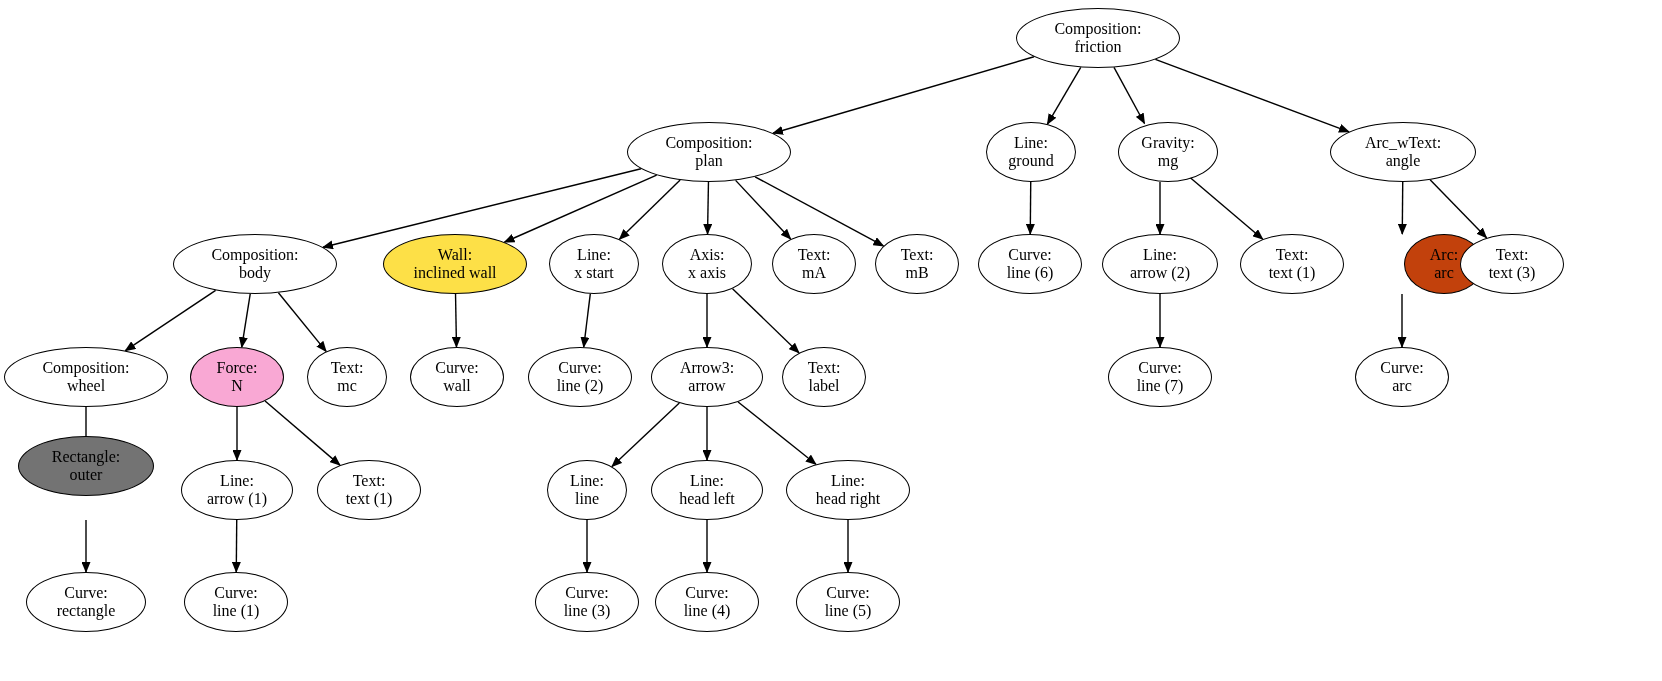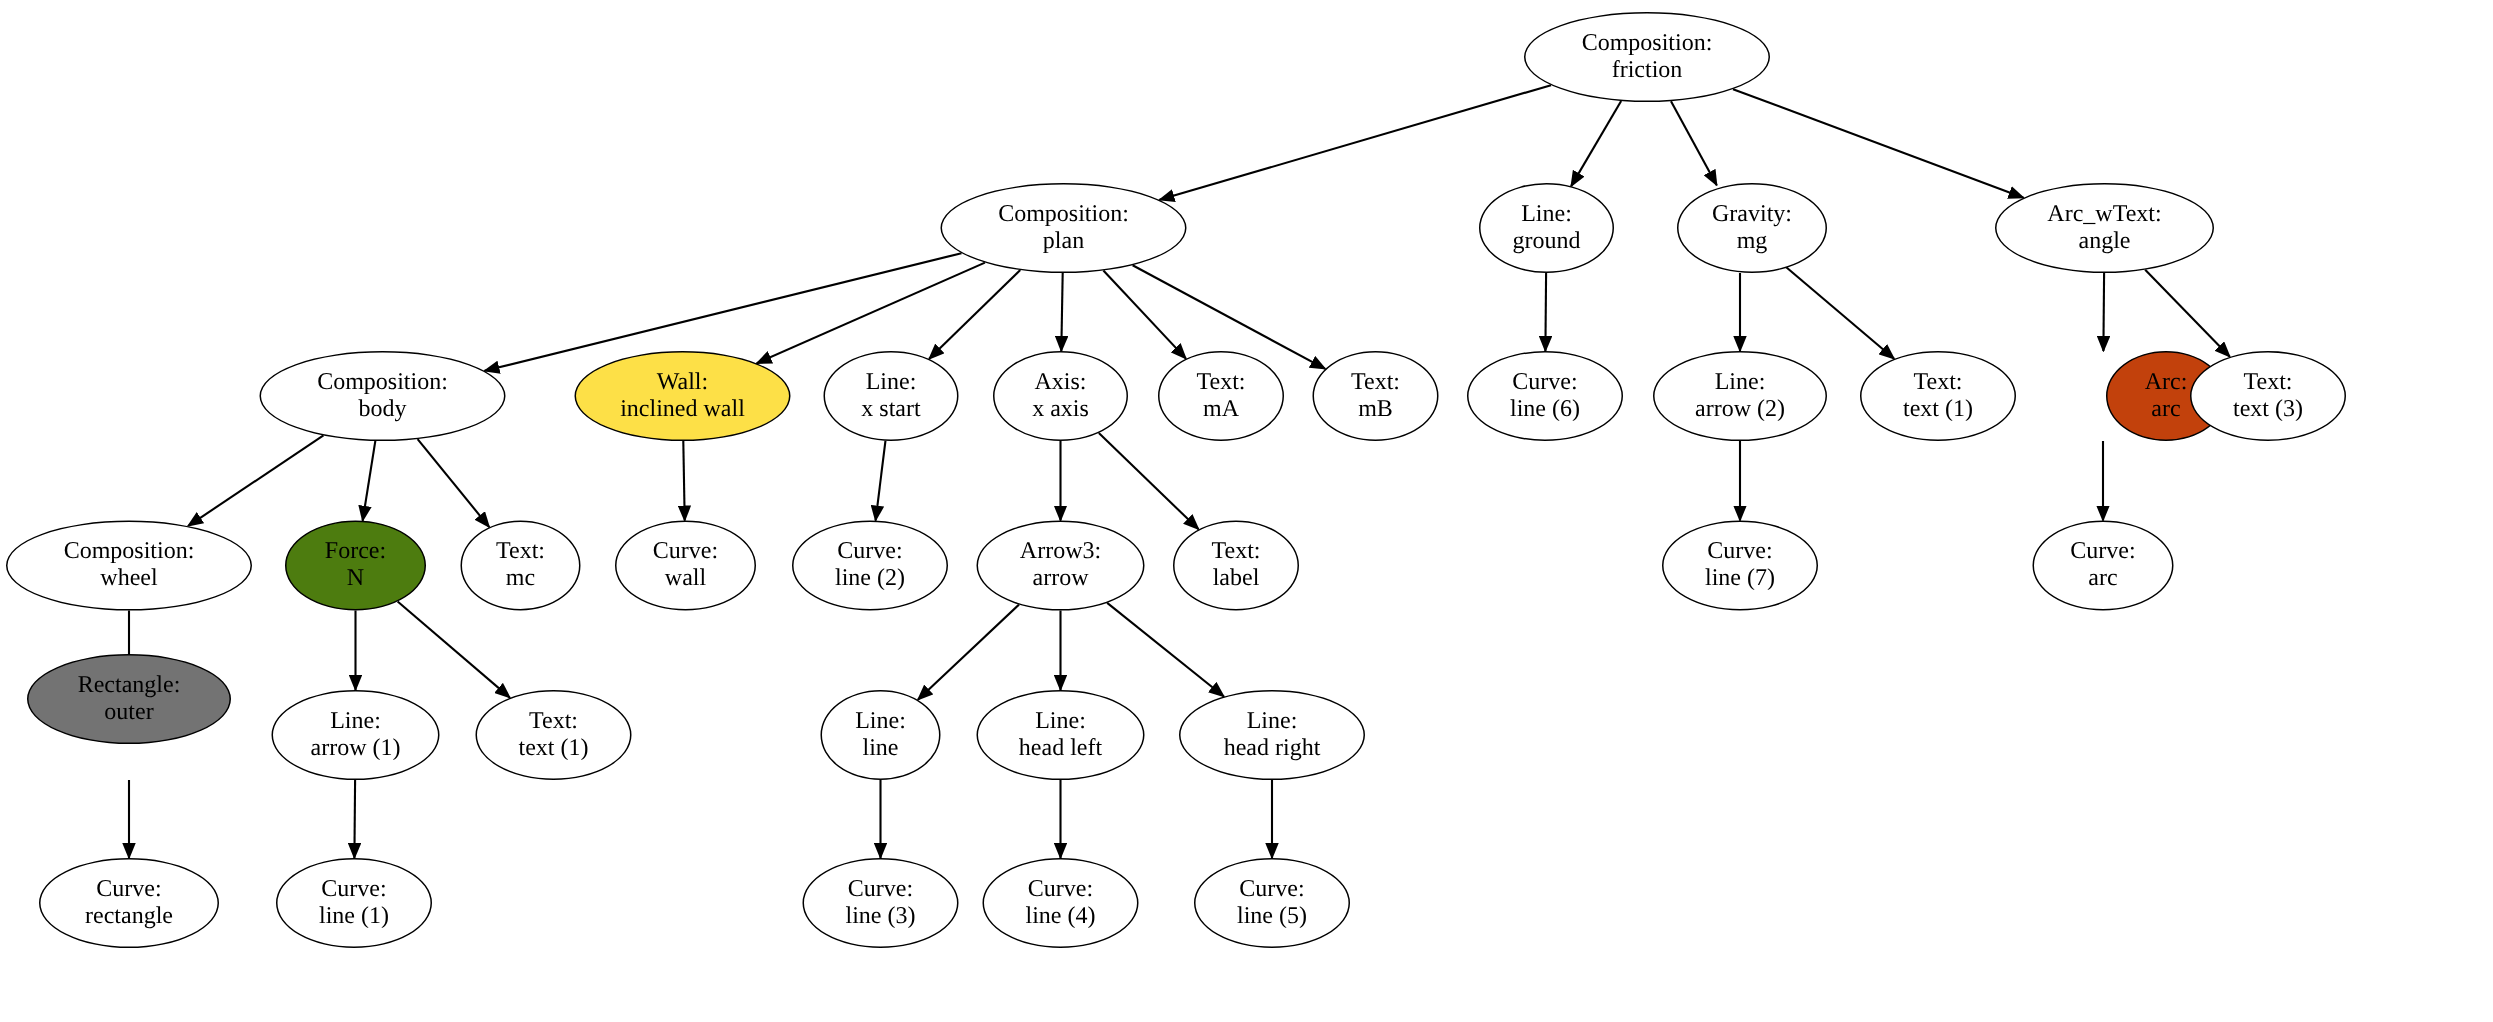--- a/index.html
+++ b/index.html
@@ -153,21 +153,21 @@
         <span class="l2">arc</span>
       </div>
       <div class="node" style="left: 1460px; top: 234px; width: 104px; height: 60px; background: rgb(255, 255, 255); border-color: rgb(0, 0, 0);">
         <span class="l1">Text:</span>
         <span class="l2">text (3)</span>
       </div>
       <div class="node" style="left: 4px; top: 347px; width: 164px; height: 60px; background: rgb(255, 255, 255); border-color: rgb(0, 0, 0);">
         <span class="l1">Composition:</span>
         <span class="l2">wheel</span>
       </div>
-      <div class="node" style="left: 190px; top: 347px; width: 94px; height: 60px; background: #4d7c0f; border-color: rgb(0, 0, 0); justify-content: center;">
+      <div class="node" style="left: 190px; top: 347px; width: 94px; height: 60px; background: #f9a8d4; border-color: rgb(0, 0, 0); justify-content: center;">
         <span class="l1">Force:</span>
         <span class="l2">N</span>
       </div>
       <div class="node" style="left: 307px; top: 347px; width: 80px; height: 60px; background: rgb(255, 255, 255); border-color: rgb(0, 0, 0);">
         <span class="l1">Text:</span>
         <span class="l2">mc</span>
       </div>
       <div class="node" style="left: 410px; top: 347px; width: 94px; height: 60px; background: rgb(255, 255, 255); border-color: rgb(0, 0, 0);">
         <span class="l1">Curve:</span>
         <span class="l2">wall</span>

